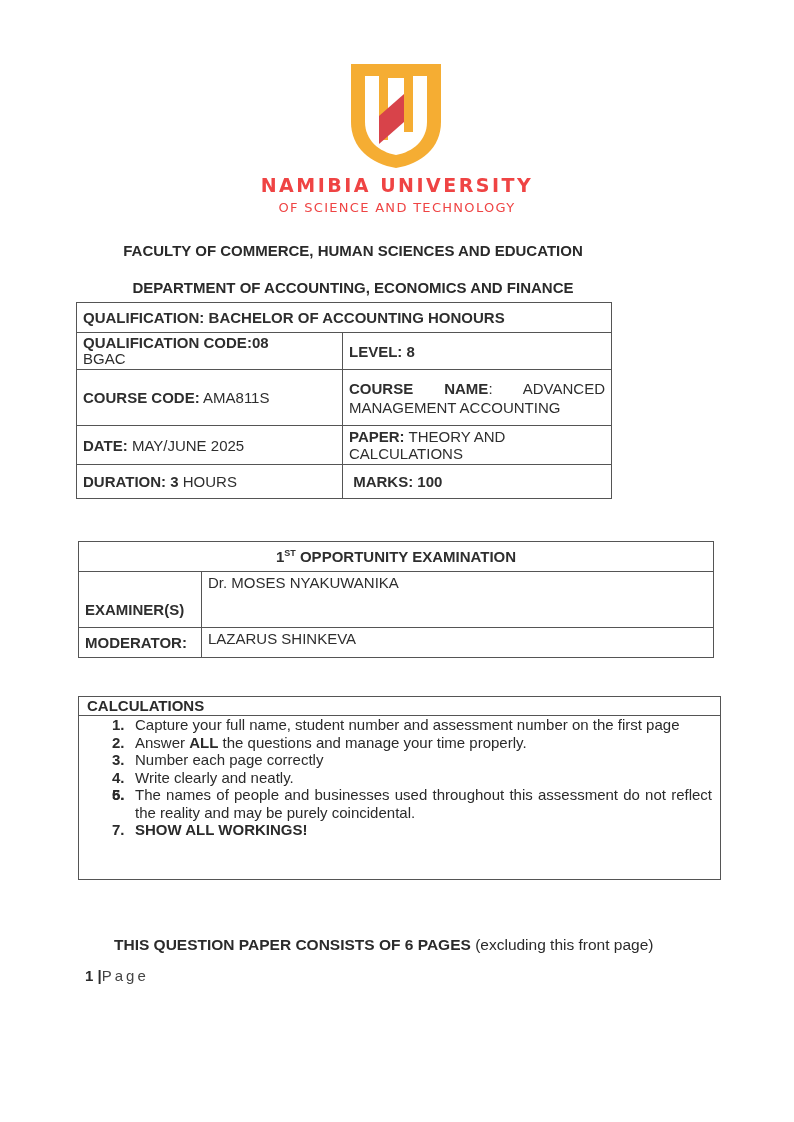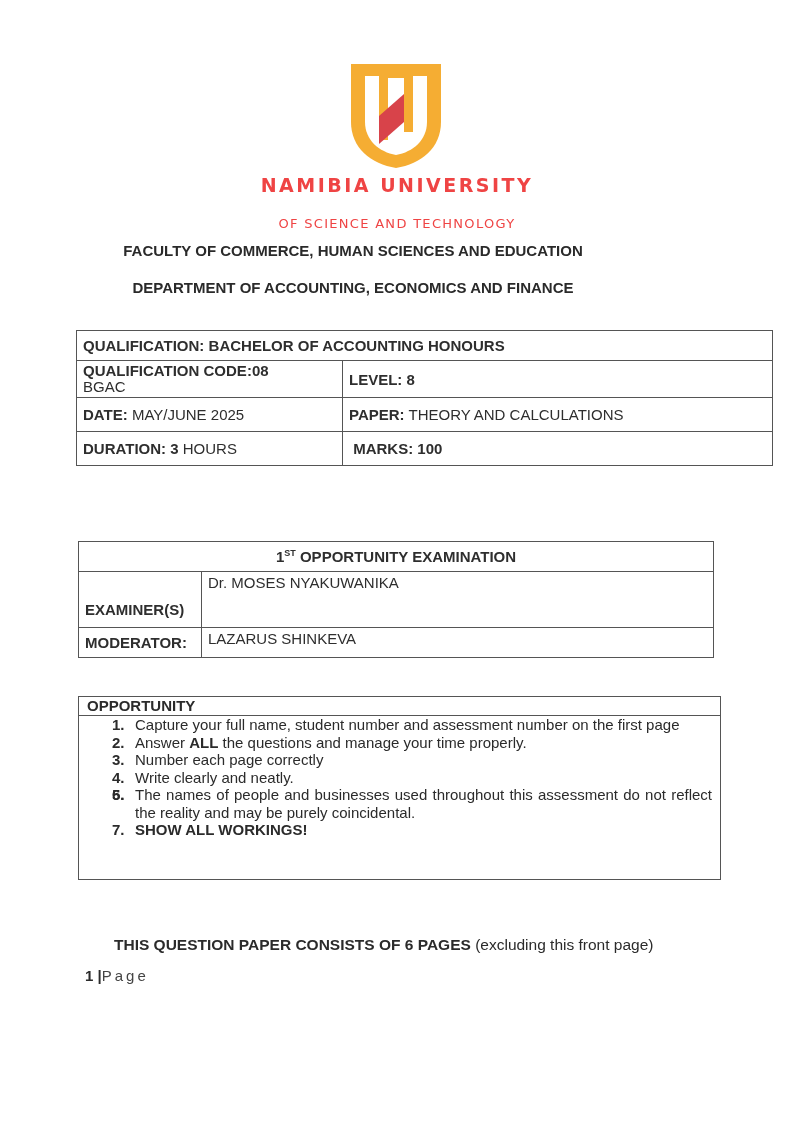--- a/index.html
+++ b/index.html
@@ -1,28 +1,28 @@
 <!DOCTYPE html>
 <html><head>
 <meta charset="utf-8">
 <style>
   html, body { margin: 0; padding: 0; background: #ffffff; }
   body { width: 794px; height: 1122px; position: relative; overflow: hidden;
          font-family: "Liberation Sans", sans-serif; color: #2b2b2b; }
   .logo { position: absolute; left: 343px; top: 60px; width: 106px; height: 110px; }
   .uni-name { position: absolute; left: 0; width: 794px; text-align: center; color: #ef4444; }
   .uni1 { top: 174px; font-size: 19px; font-weight: bold; letter-spacing: 2.5px; font-family: "DejaVu Sans", sans-serif; }
-  .uni2 { top: 200px; font-size: 13px; letter-spacing: 1.3px; font-family: "DejaVu Sans", sans-serif; margin-top: 16px; }
+  .uni2 { top: 200px; font-size: 13px; letter-spacing: 1.3px; font-family: "DejaVu Sans", sans-serif; }
   .heading { position: absolute; left: 0; width: 706px; text-align: center; font-weight: bold; font-size: 15px; color: #2a2a2a; }
   .h1 { top: 242px; }
   .h2 { top: 279px; }
   table { border-collapse: collapse; position: absolute; font-size: 15px; }
   td { border: 1.3px solid #555; padding: 2px 6px; vertical-align: middle; color: #2e2e2e; }
   b { font-weight: bold; }
-  .t1 { left: 76px; top: 330px; width: 697px; }
+  .t1 { left: 76px; top: 302px; width: 536px; }
   .t2 { left: 78px; top: 541px; width: 636px; }
   .instr { position: absolute; left: 78px; top: 696px; width: 643px; height: 184px; border: 1.3px solid #555; box-sizing: border-box; font-size: 15px; }
   .instr-title { font-weight: bold; padding: 0 8px; border-bottom: 1.3px solid #555; height: 18px; line-height: 18px; }
   .instr ol { margin: 0; padding: 0 8px 0 56px; line-height: 17.5px; list-style: none; }
   .instr li { position: relative; text-align: justify; }
   .instr li .num { position: absolute; left: -23px; font-weight: bold; }
   .consists { position: absolute; left: 114px; top: 919px; font-size: 15.5px; margin-top: 17px; }
   .pagenum { position: absolute; left: 85px; top: 967px; font-size: 15px; }
   .pagenum .p { letter-spacing: 3px; color: #444; }
 </style>
@@ -56,20 +56,28 @@
       <div style="display:flex; ">
             <b>QUALIFICATION CODE:</b>
             <b>08</b>
           </div>
       <span>BGAC</span>
     </td>
     <td>
       <b>LEVEL:</b> <b>8</b>
     </td>
   </tr>
+  <tr style="height:56px">
+    <td>
+      <b>COURSE CODE:</b> <span>AMA811S</span>
+    </td>
+    <td style="line-height:19px; text-align:justify">
+      <b>COURSE NAME</b><span>: ADVANCED MANAGEMENT ACCOUNTING</span>
+    </td>
+  </tr>
   <tr style="height:34px">
     <td>
       <b>DATE:</b> <span>MAY/JUNE 2025</span>
     </td>
     <td>
       <b>PAPER:</b> <span>THEORY AND CALCULATIONS</span>
     </td>
   </tr>
   <tr style="height:34px">
     <td>
@@ -94,21 +102,21 @@
     <td style="vertical-align:top"><span>Dr. MOSES NYAKUWANIKA</span></td>
   </tr>
   <tr style="height:30px">
     <td><b>MODERATOR:</b></td>
     <td style="vertical-align:top"><span>LAZARUS SHINKEVA</span></td>
   </tr>
 </tbody>
   </table>
 
 <div class="instr">
-  <div class="instr-title">OPPORTUNITY</div>
+  <div class="instr-title">CALCULATIONS</div>
   <ol id="instr-list">
       <li><span class="num">1.</span><span>Capture your full name, student number and assessment number on the first page</span><b></b><span></span></li>
       <li><span class="num">2.</span><span>Answer </span><b>ALL</b><span> the questions and manage your time properly.</span></li>
       <li><span class="num">3.</span><span>Number each page correctly</span><b></b><span></span></li>
       <li><span class="num">4.</span><span>Write clearly and neatly.</span><b></b><span></span></li>
       <li><span class="num">5.</span><b></b><span></span></li>
       <li><span class="num">6.</span><span>The names of people and businesses used throughout this assessment do not reflect the reality and may be purely coincidental.</span><b></b><span></span></li>
       <li><span class="num">7.</span><span></span><b>SHOW ALL WORKINGS!</b><span></span></li>
     </ol>
 </div>

